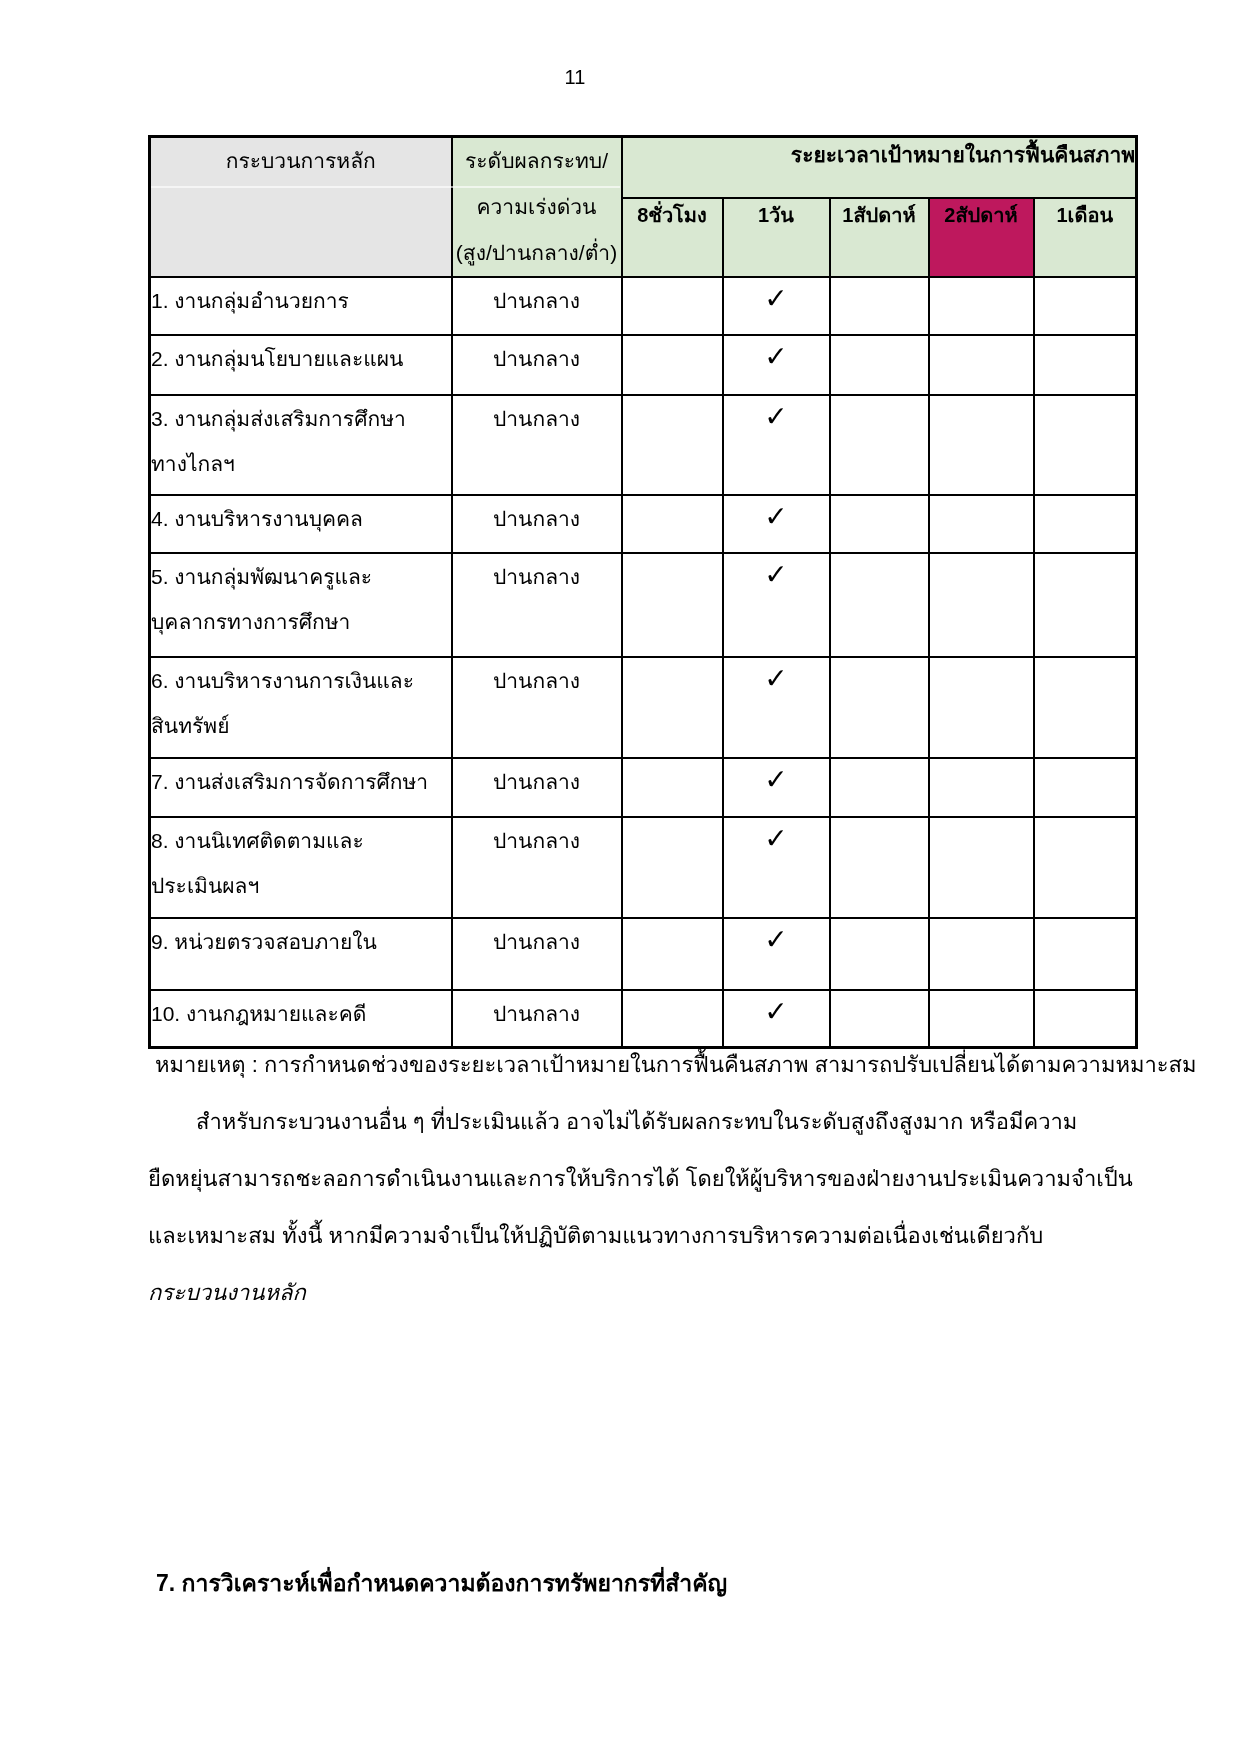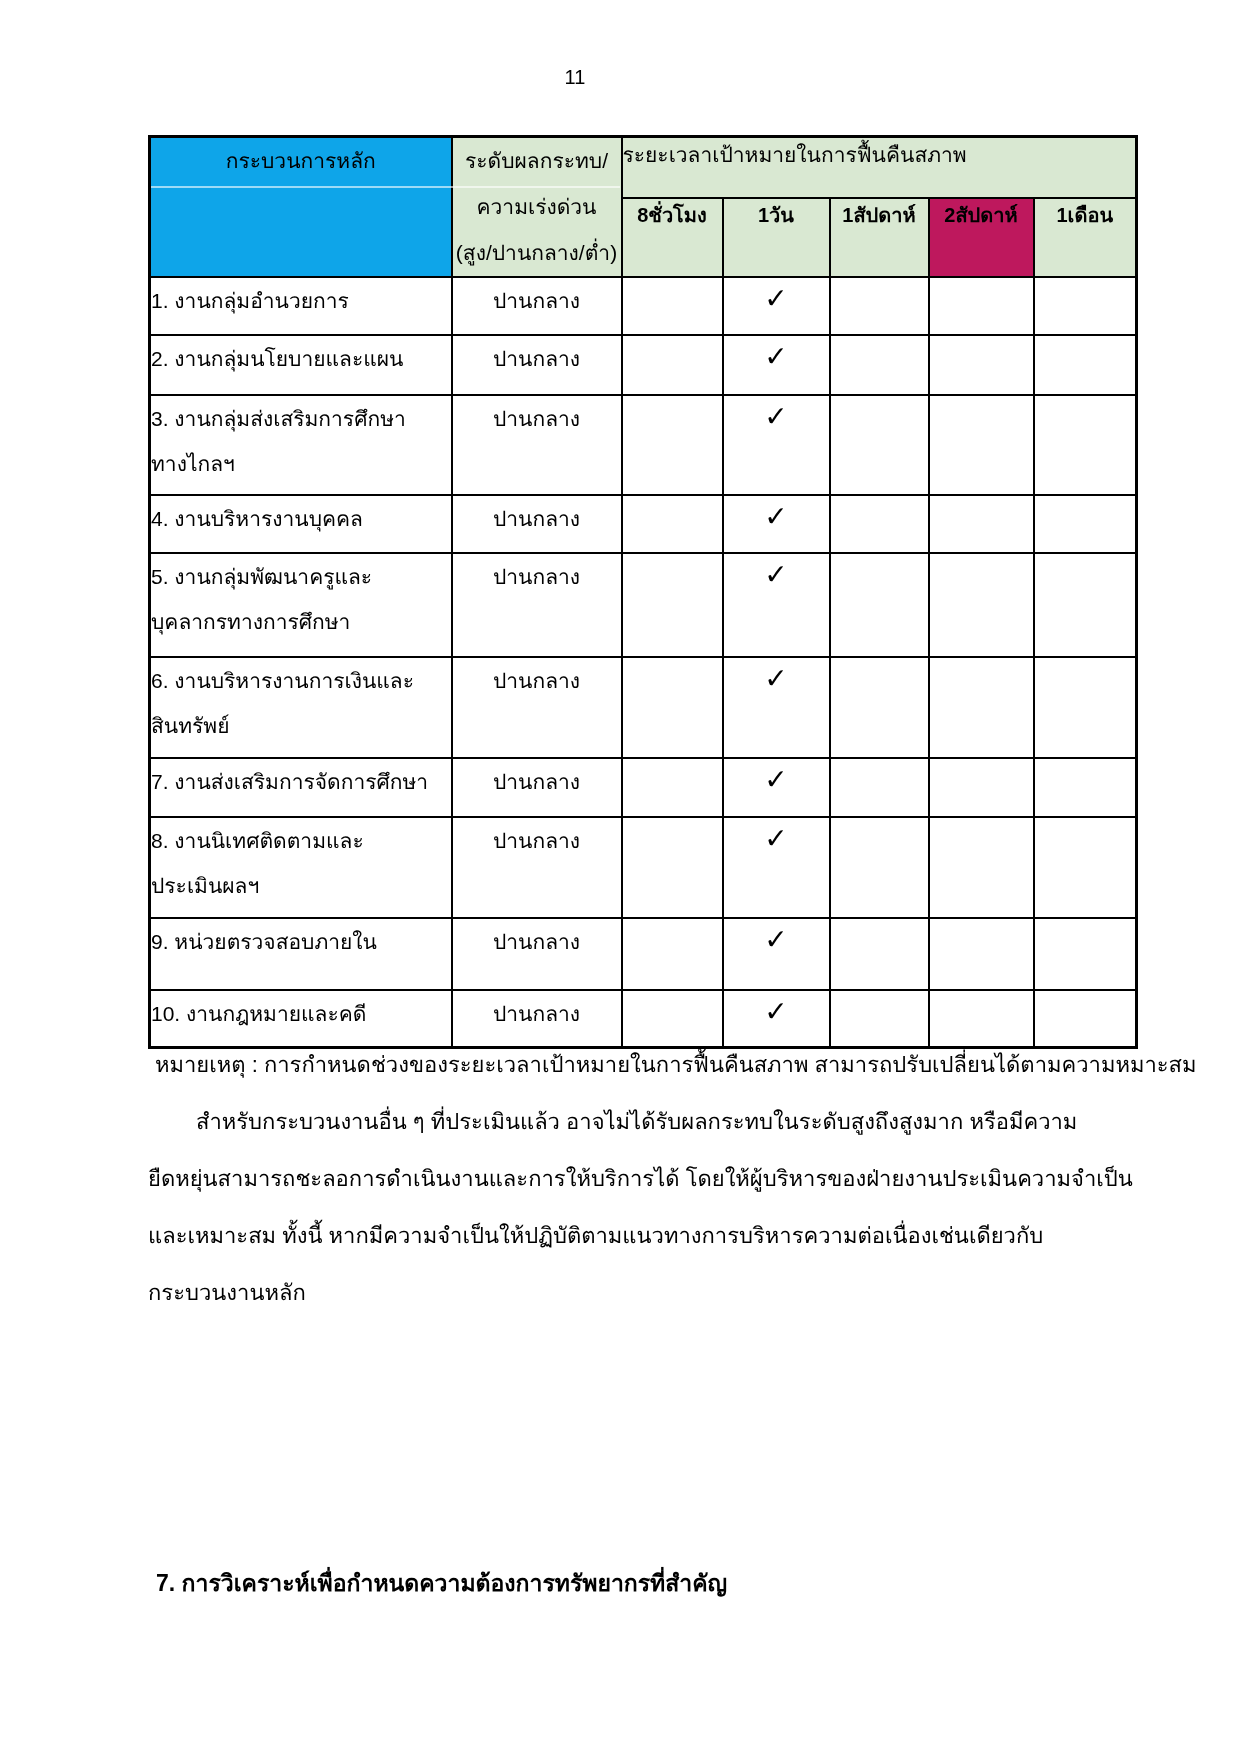--- a/index.html
+++ b/index.html
@@ -21,36 +21,36 @@
     border-collapse:collapse;table-layout:fixed;width:987px;
     border:3px solid #000;
   }
   table.recovery th,table.recovery td{
     border:2px solid #000;vertical-align:top;overflow:hidden;padding:0;
   }
   tr.band-row{height:50px;}
   tr.sub-row{height:65px;}
   th.vhead{font-weight:normal;font-size:21px;text-align:center;padding-top:10px;border-bottom:3px solid #000;}
   th.vhead .hl{display:block;line-height:46px;font-weight:normal;}
-  th.band{font-weight:normal;font-size:21px;text-align:left;vertical-align:middle;}
+  th.band{font-weight:bold;font-size:21px;text-align:right;vertical-align:middle;}
   th.sub{font-weight:bold;font-size:20px;text-align:center;vertical-align:middle;border-bottom:3px solid #000;}
   td.process{padding:6px 8px 0 10px;font-size:21px;line-height:45px;text-align:left;}
   td.process .l{display:block;white-space:nowrap;}
   td.impact{font-size:21px;line-height:45px;text-align:center;padding-top:6px;}
   td.slot{text-align:center;padding-top:5px;font-size:28px;font-weight:bold;line-height:42px;}
   .hairline{
     position:absolute;left:3px;top:51px;width:469px;height:2px;
     background:rgba(255,255,255,0.6);pointer-events:none;
   }
   .note-line{position:absolute;font-size:22px;line-height:30px;white-space:nowrap;}
   .note-0{top:1050px;left:155px;}
   .note-1{top:1107px;left:196px;}
   .note-2{top:1164px;left:148px;}
   .note-3{top:1221px;left:148px;}
-  .note-4{top:1278px;left:148px;}
+  .note-4{top:1278px;left:148px;font-style:italic;}
   .section-heading{
     position:absolute;top:1565px;left:156px;
     font-size:23px;font-weight:bold;white-space:nowrap;
   }
 </style>
 </head>
 <body>
 
 <div class="page">
 
@@ -62,21 +62,21 @@
         <col style="width:302px">
           <col style="width:170px">
         <col style="width:101px">
           <col style="width:107px">
         <col style="width:99px">
           <col style="width:105px">
           <col style="width:103px">
       </colgroup>
       <thead>
         <tr class="band-row">
-          <th class="vhead green" rowspan="2" style="background: #0ea5e9;">
+          <th class="vhead green" rowspan="2" style="background: #e5e5e5;">
             <span class="hl">กระบวนการหลัก</span>
           </th>
           <th class="vhead green" rowspan="2" style="background: rgb(217, 232, 210);">
             <span class="hl">ระดับผลกระทบ/</span>
             <span class="hl">ความเร่งด่วน</span>
             <span class="hl">(สูง/ปานกลาง/ต่ำ)</span>
           </th>
           <th class="band green" colspan="5" style="background: rgb(217, 232, 210);">ระยะเวลาเป้าหมายในการฟื้นคืนสภาพ</th>
         </tr>
         <tr class="sub-row">

